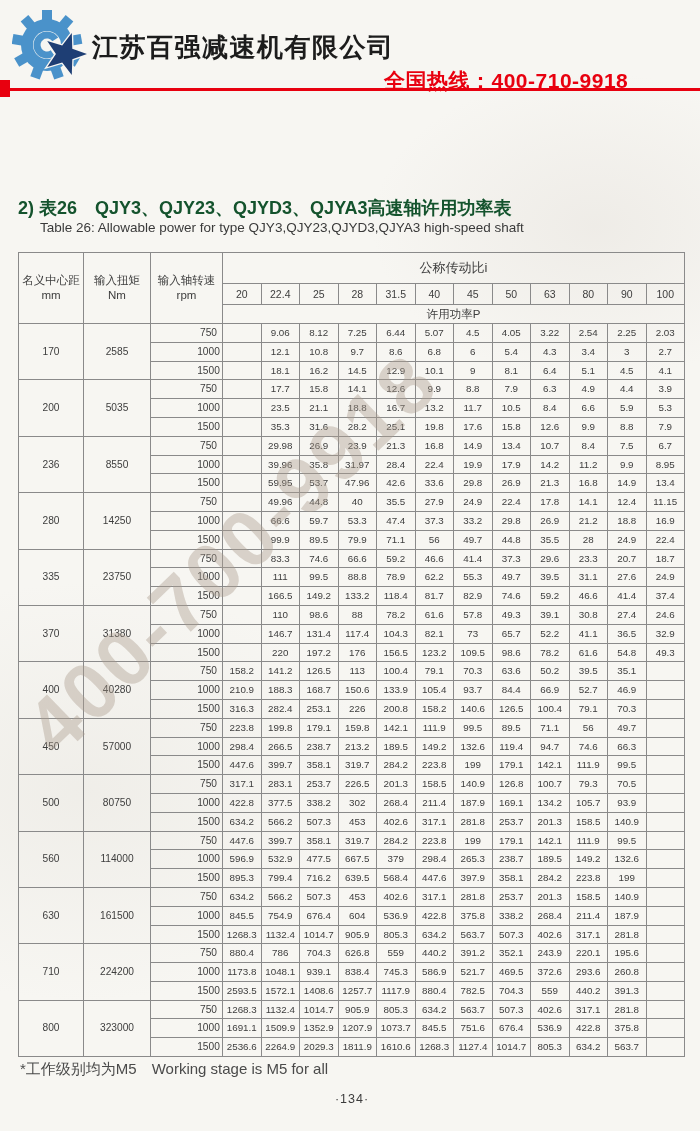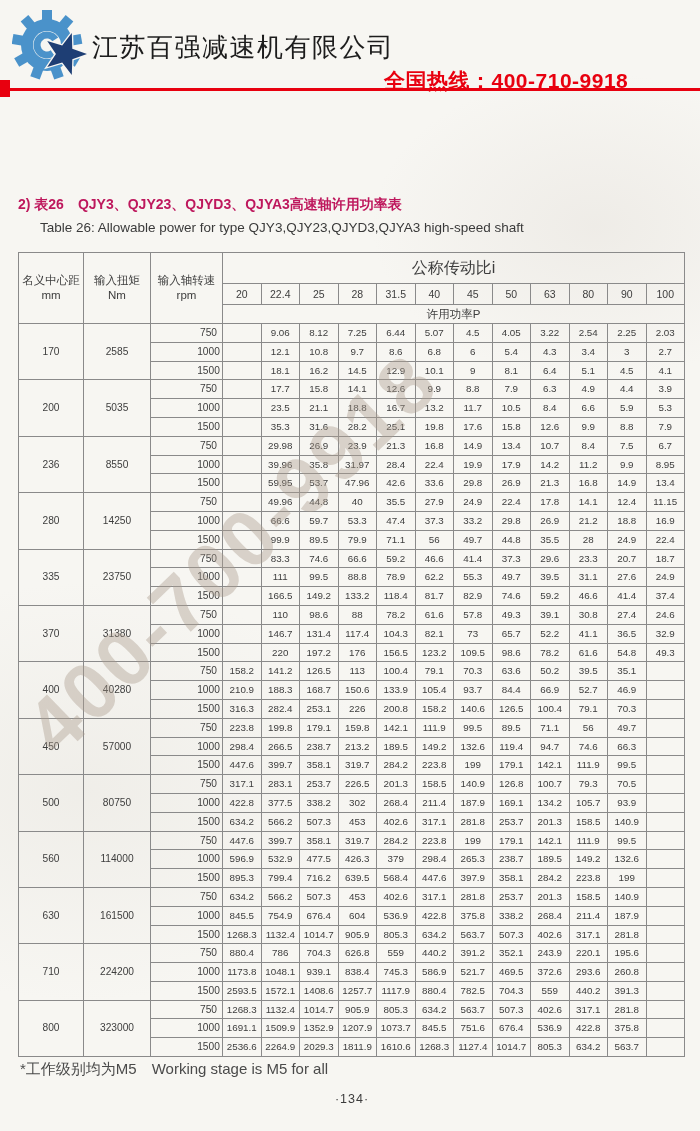--- a/index.html
+++ b/index.html
@@ -6,41 +6,41 @@
   body{
     width:700px;height:1131px;position:relative;overflow:hidden;
     font-family:"Liberation Sans","DejaVu Sans",sans-serif;
     background-color:#f7f6f2;
     background-image:
       radial-gradient(ellipse 320px 220px at 85% 20%, rgba(208,200,192,0.22), transparent 70%),
       radial-gradient(ellipse 420px 300px at 12% 70%, rgba(205,200,190,0.18), transparent 70%);
   }
   .logo{position:absolute;left:12px;top:8px;width:80px;height:74px;}
   .company-name{
-    position:absolute;left:92px;top:30px;font-size:26px;font-weight:normal;
+    position:absolute;left:92px;top:30px;font-size:26px;font-weight:bold;
     color:#1c1c1c;letter-spacing:1.5px;white-space:nowrap;
   }
   .hotline{
     position:absolute;left:384px;top:44px;font-size:21px;font-weight:bold;
     color:#e8000f;white-space:nowrap;letter-spacing:0.5px;margin-top:23px;
   }
   .red-rule{position:absolute;left:0;top:88px;width:700px;height:3px;background:#e8000f;}
   .red-tab{position:absolute;left:0;top:80px;width:10px;height:17px;background:#e8000f;}
-  .title-zh{position:absolute;left:18px;top:196px;font-size:14px;font-weight:bold;color:#be185d;white-space:nowrap;}
+  .title-zh{position:absolute;left:18px;top:196px;font-size:18px;font-weight:bold;color:#14532d;white-space:nowrap;}
   .title-en{position:absolute;left:40px;top:220px;font-size:13.5px;color:#3a3a3a;white-space:nowrap;}
   table.power-table{
     position:absolute;left:18px;top:252px;width:667px;
     border-collapse:collapse;table-layout:fixed;background:transparent;
   }
   .power-table th,.power-table td{
     border:1px solid #8a8a8a;text-align:center;vertical-align:middle;
     padding:0;color:#3d3d3d;font-weight:normal;overflow:hidden;white-space:nowrap;
   }
   .power-table th.zh{font-size:11.5px;line-height:15px;height:30px;}
-  .power-table th.ratio-label{font-size:16px;height:30px;}
+  .power-table th.ratio-label{font-size:13px;height:30px;}
   .power-table th.ratio-th{font-size:10.5px;height:20px;}
   .power-table th.power-label{font-size:11.5px;height:18px;}
   .power-table td{font-size:9.8px;height:17.8px;line-height:17.8px;}
   .power-table td.group-cell{font-size:10.2px;}
   .power-table td.rpm-cell{font-size:10.2px;padding-left:44px;}
   .footnote{position:absolute;left:20px;top:1060px;font-size:15px;color:#4a4a4a;white-space:nowrap;}
   .page-number{position:absolute;left:2px;top:1092px;width:700px;text-align:center;font-size:12.5px;color:#3c3c3c;letter-spacing:1px;}
   .watermark{
     position:absolute;left:40px;top:700px;
     transform:rotate(-44deg);transform-origin:0 50%;
@@ -574,21 +574,21 @@
         <td>142.1</td>
         <td>111.9</td>
         <td>99.5</td>
         <td></td>
       </tr>
       <tr>
         <td class="rpm-cell">1000</td>
         <td>596.9</td>
         <td>532.9</td>
         <td>477.5</td>
-        <td>426.3</td>
+        <td>667.5</td>
         <td>379</td>
         <td>298.4</td>
         <td>265.3</td>
         <td>238.7</td>
         <td>189.5</td>
         <td>149.2</td>
         <td>132.6</td>
         <td></td>
       </tr>
       <tr>

